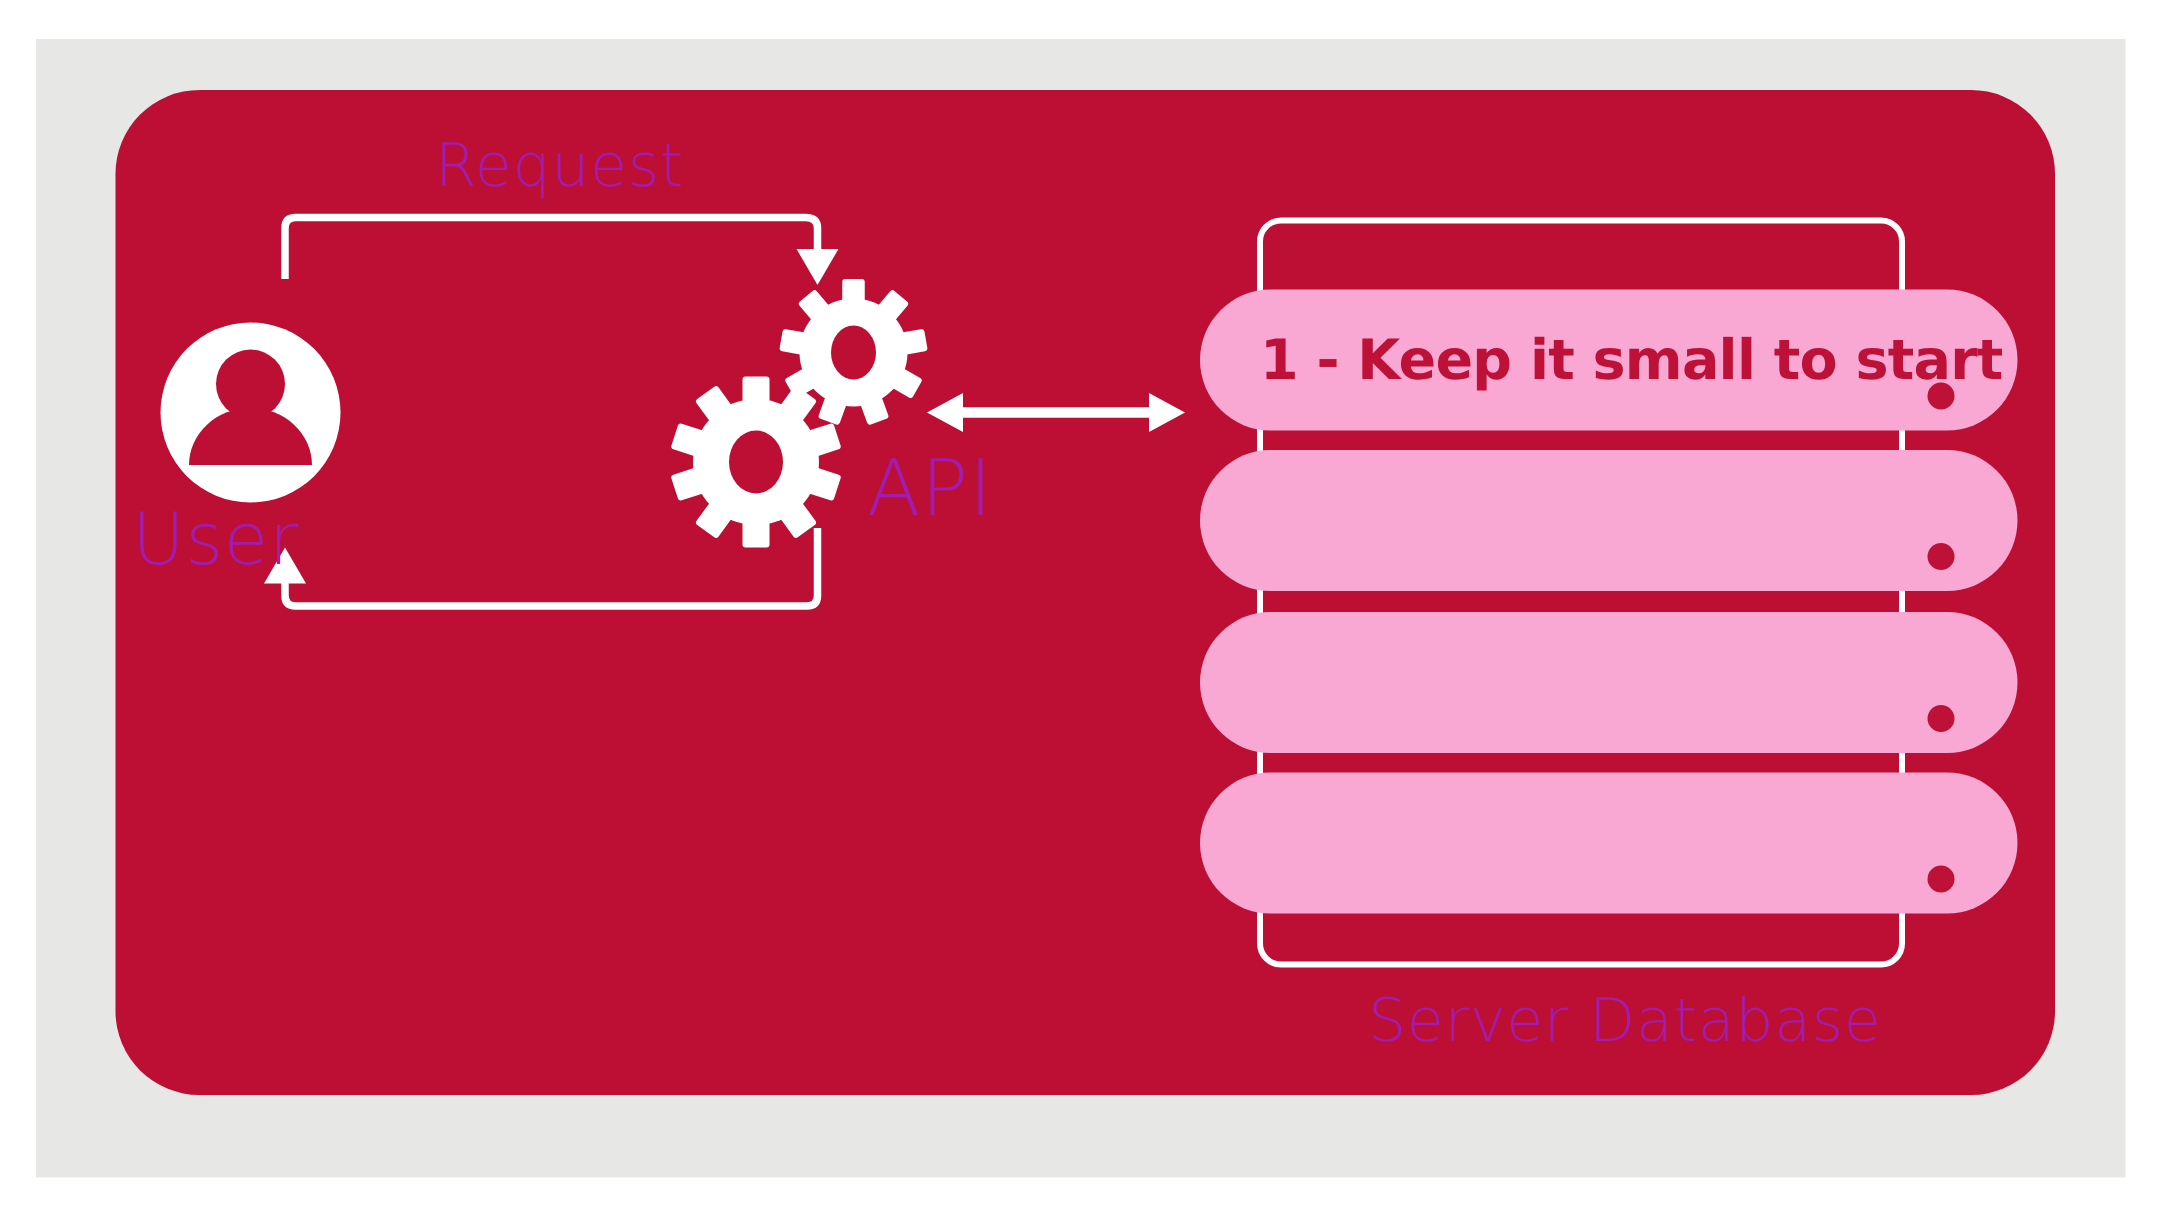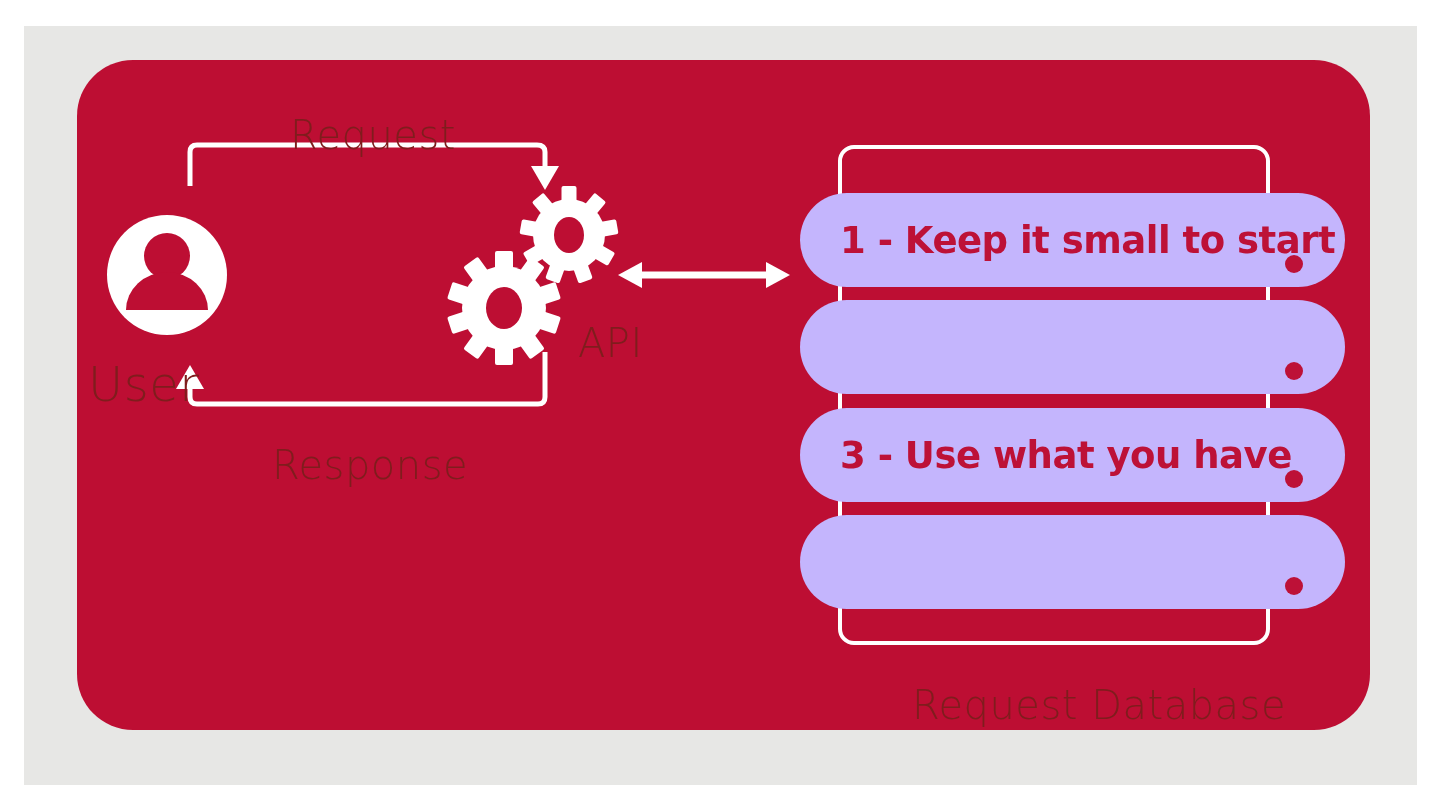--- a/index.html
+++ b/index.html
@@ -43,31 +43,30 @@
     position: absolute;
     left: 0;
     top: 0;
     width: 1440px;
     height: 810px;
     pointer-events: none;
   }
   
   .thin-label {
     position: absolute;
-    color: #7f1d1d;
+    color: #a21caf;
     font-family: "DejaVu Sans", "Liberation Sans", sans-serif;
     font-weight: 300;
     white-space: nowrap;
     letter-spacing: 0.5px;
-    margin-top: 24px;
   }
   #user-label   { left: 88px;  top: 332px; font-size: 48px; }
   #request-label{ left: 290px; top: 88px;  font-size: 40px; }
   #response-label{left: 272px; top: 418px; font-size: 40px; }
-  #api-label    { left: 578px; top: 296px; font-size: 40px; }
+  #api-label    { left: 578px; top: 296px; font-size: 52px; }
   #server-db-label { left: 912px; top: 658px; font-size: 40px; }
 
   
   #db-frame {
     position: absolute;
     left: 838px;
     top: 145px;
     width: 432px;
     height: 500px;
     border: 4px solid #ffffff;
@@ -81,21 +80,21 @@
     left: 800px;
     top: 193px;
     width: 545px;
     height: 420px;
   }
   .db-pill {
     position: absolute;
     left: 0;
     width: 545px;
     height: 94px;
-    background: #c4b5fd;
+    background: #f9a8d4;
     border-radius: 47px;
     box-sizing: border-box;
   }
   .db-pill-label {
     position: absolute;
     left: 40px;
     top: 50%;
     transform: translateY(-50%);
     color: #bd1137;
     font-family: "DejaVu Sans", "Liberation Sans", sans-serif;
@@ -180,35 +179,33 @@
           <rect x="-9" y="-57" width="18" height="20" rx="2" transform="rotate(252)"></rect>
           <rect x="-9" y="-57" width="18" height="20" rx="2" transform="rotate(288)"></rect>
           <rect x="-9" y="-57" width="18" height="20" rx="2" transform="rotate(324)"></rect>
         </g>
         <ellipse cx="0" cy="0" rx="18" ry="21" fill="#bd0e33"></ellipse>
       </g>
     </g>
   </svg>
 
   <div class="thin-label" id="request-label">Request</div>
-  <div class="thin-label" id="response-label">Response</div>
   <div class="thin-label" id="user-label">User</div>
   <div class="thin-label" id="api-label">API</div>
-  <div class="thin-label" id="server-db-label">Request Database</div>
+  <div class="thin-label" id="server-db-label">Server Database</div>
 
   <div id="db-list">
     <div class="db-pill" style="top:0px">
       <span class="db-pill-label">1 - Keep it small to start</span>
       <span class="db-pill-dot"></span>
     </div>
     <div class="db-pill" style="top:107px">
       <span class="db-pill-dot"></span>
     </div>
     <div class="db-pill" style="top:215px">
-      <span class="db-pill-label">3 - Use what you have</span>
       <span class="db-pill-dot"></span>
     </div>
     <div class="db-pill" style="top:322px">
       <span class="db-pill-dot"></span>
     </div>
   </div>
 
 </div>
 
 </body></html>

